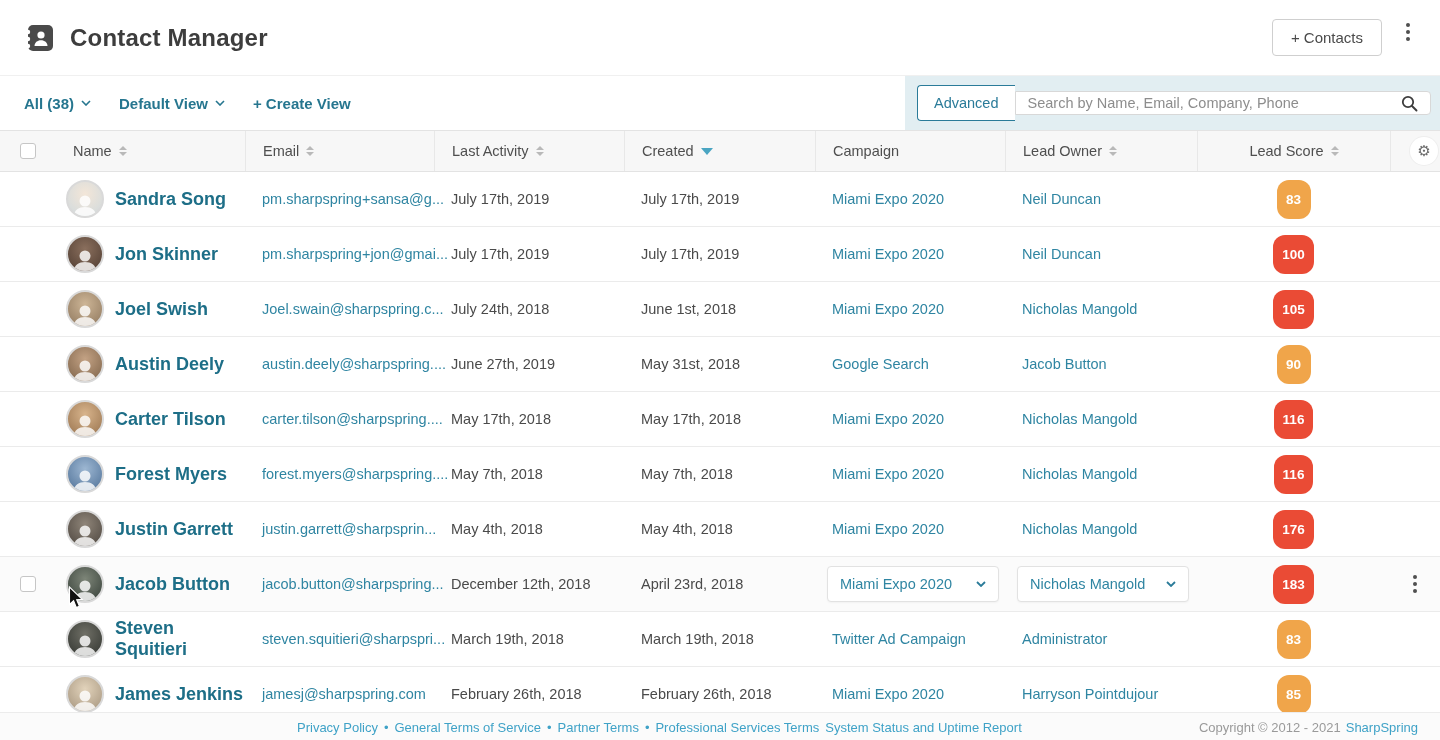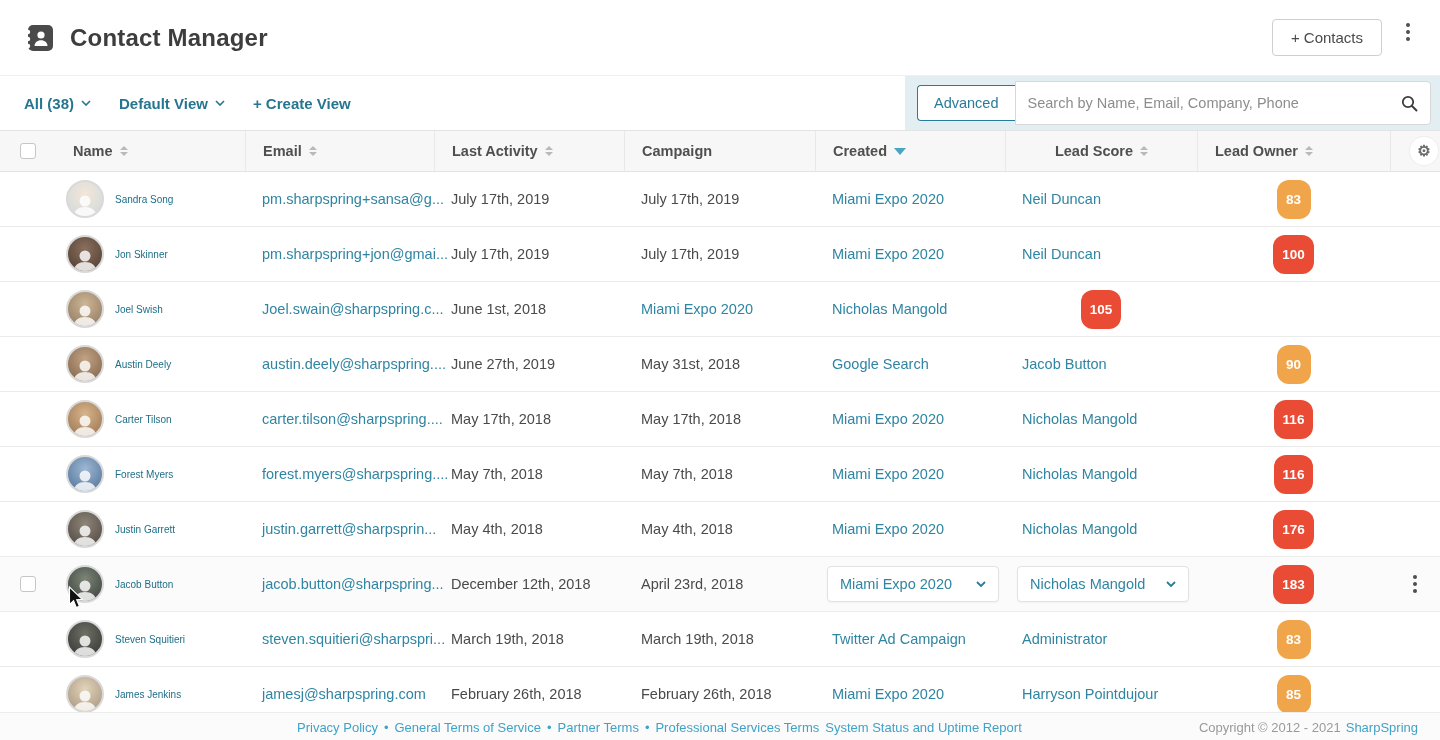--- a/index.html
+++ b/index.html
@@ -16,47 +16,47 @@
   .kebab { display:flex; flex-direction:column; gap:3px; padding:4px 6px; cursor:pointer; }
   .kebab i { width:4px; height:4px; border-radius:50%; background:#4f4f4f; display:block; }
 
   
   .filterbar { height:55px; flex:0 0 55px; display:flex; border-top:1px solid #f0f0f0; }
   .filters { flex:1; display:flex; align-items:center; gap:28px; padding-left:24px; background:#fff; }
   .filter-link { display:flex; align-items:center; gap:7px; color:#26768f; font-size:15px; font-weight:700; cursor:pointer; }
   .chev { width:10px; height:6px; }
   .search-panel { flex:0 0 535px; background:#e2eef2; display:flex; align-items:center; padding:0 9px 0 12px; }
   .btn-advanced { background:#fff; border:1px solid #2a7b99; border-right:none; border-radius:4px 0 0 4px; color:#2a7b99; font-size:14.5px; padding:0 16px; height:36px; font-family:inherit; cursor:pointer; }
-  .search-box { display:flex; align-items:center; background:#fff; border:1px solid #d8d8d8; border-radius:0 4px 4px 0; height:44px; flex:1; }
+  .search-box { display:flex; align-items:center; background:#fff; border:1px solid #d8d8d8; border-radius:0 4px 4px 0; height:24px; flex:1; }
   .search-box input { border:none; outline:none; flex:1; height:100%; padding:0 10px 0 12px; font-size:14.5px; font-family:inherit; color:#4a4a4a; }
   .search-box input::placeholder { color:#8d8d8d; }
   .search-icon { flex:0 0 auto; margin-right:12px; cursor:pointer; }
 
   
   .grid-header, .row { display:grid; grid-template-columns:56px 189px 189px 190px 191px 190px 192px 193px 50px; }
   .grid-header { height:42px; flex:0 0 42px; background:#f7f7f7; border-top:1px solid #e3e3e3; border-bottom:1px solid #e3e3e3; align-items:center; }
-  .hcell { display:flex; align-items:center; gap:7px; height:100%; padding-left:17px; font-size:14.5px; font-weight:700; color:#4f4f4f; border-left:1px solid #e8e8e8; }
+  .hcell { display:flex; align-items:center; gap:7px; height:100%; padding-left:17px; font-size:14.5px; font-weight:400; color:#4f4f4f; border-left:1px solid #e8e8e8; }
   .hcell.noborder { border-left:none; }
   .hcell.center { justify-content:center; padding-left:0; }
   .checkbox { width:16px; height:16px; background:#fff; border:1px solid #c6c6c6; border-radius:3px; cursor:pointer; }
   .hcheck { display:flex; align-items:center; justify-content:center; border-left:none; height:100%; }
   .sort { display:flex; flex-direction:column; gap:2px; }
   .sort .up { width:0; height:0; border-left:4px solid transparent; border-right:4px solid transparent; border-bottom:4px solid #b9b9b9; }
   .sort .dn { width:0; height:0; border-left:4px solid transparent; border-right:4px solid transparent; border-top:4px solid #b9b9b9; }
   .sort-active { width:0; height:0; border-left:6px solid transparent; border-right:6px solid transparent; border-top:7px solid #4aa5c2; }
   .gear-wrap { display:flex; align-items:center; justify-content:center; height:100%; }
   .gear { width:28px; height:28px; background:#fff; border-radius:50%; display:flex; align-items:center; justify-content:center; color:#6b6b6b; font-size:15px; cursor:pointer; box-shadow:0 0 0 1px #eee; }
 
   .rows { flex:1 1 auto; overflow:hidden; background:#fff; }
   .row { height:55px; border-bottom:1px solid #ebebeb; align-items:center; background:#fff; }
   .row.hovered { background:#fbfbfb; }
   .cell { display:flex; align-items:center; height:100%; padding-left:17px; font-size:14.5px; color:#4a4a4a; }
   .c-check { justify-content:center; padding-left:0; }
   .c-name { gap:11px; padding-left:10px; }
-  .name-link { color:#1d6e87; font-weight:400; font-size:10px; cursor:pointer; text-decoration:none; }
+  .name-link { color:#1d6e87; font-weight:700; font-size:18px; cursor:pointer; text-decoration:none; }
   .tlink { color:#2f85a2; cursor:pointer; text-decoration:none; }
   .c-score { justify-content:center; padding-left:0; }
   .badge { min-width:34px; padding:12px 9px; border-radius:12px; color:#fff; font-size:13.5px; font-weight:700; text-align:center; }
   .c-actions { justify-content:center; padding-left:0; }
 
   .avatar { width:38px; height:38px; border-radius:50%; flex:0 0 38px; border:2px solid #d9d9d9; display:flex; align-items:flex-end; justify-content:center; overflow:hidden; }
   .row:nth-child(1)  .avatar { background:radial-gradient(circle at 50% 35%, #f3e6d8, #cfd9dd); }
   .row:nth-child(2)  .avatar { background:radial-gradient(circle at 50% 35%, #8a6f5d, #4e3b30); }
   .row:nth-child(3)  .avatar { background:radial-gradient(circle at 50% 35%, #cdb596, #8d765c); }
   .row:nth-child(4)  .avatar { background:radial-gradient(circle at 50% 35%, #c3a284, #7c6147); }
@@ -156,40 +156,40 @@
         </span>
     </div>
     <div class="hcell">
       <span>Last Activity</span>
       <span class="sort">
           <i class="up"></i>
           <i class="dn"></i>
         </span>
     </div>
     <div class="hcell">
-      <span>Campaign</span>
-    </div>
-    <div class="hcell">
       <span>Created</span>
       <span class="sort-active"></span>
+    </div>
+    <div class="hcell">
+      <span>Campaign</span>
+    </div>
+    <div class="hcell">
+      <span>Lead Owner</span>
+      <span class="sort">
+          <i class="up"></i>
+          <i class="dn"></i>
+        </span>
     </div>
     <div class="hcell center">
       <span>Lead Score</span>
       <span class="sort">
           <i class="up"></i>
           <i class="dn"></i>
         </span>
     </div>
-    <div class="hcell">
-      <span>Lead Owner</span>
-      <span class="sort">
-          <i class="up"></i>
-          <i class="dn"></i>
-        </span>
-    </div>
     <div class="hcell noborder gear-wrap" style="border-left:1px solid #e8e8e8;">
       <div class="gear">⚙</div>
     </div>
   </div>
 
   <div class="rows">
 
     <div class="row">
       <div class="cell c-check"></div>
       <div class="cell c-name">
@@ -253,20 +253,21 @@
             <svg width="26" height="22" viewBox="0 0 26 22">
               <circle cx="13" cy="7" r="5.5" fill="rgba(255,255,255,.82)"></circle>
               <path d="M2 22c0-6 5-9 11-9s11 3 11 9z" fill="rgba(255,255,255,.82)"></path>
             </svg>
           </div>
         <a class="name-link">Joel Swish</a>
       </div>
       <div class="cell">
           <a class="tlink">Joel.swain@sharpspring.c...</a>
         </div>
+      <div class="cell">July 24th, 2018</div>
       <div class="cell">June 1st, 2018</div>
       <div class="cell">
           <a class="tlink">Miami Expo 2020</a>
         </div>
       <div class="cell">
           <a class="tlink">Nicholas Mangold</a>
         </div>
       <div class="cell c-score">
           <span class="badge" style="background: rgb(234, 75, 53);">105</span>
         </div>

